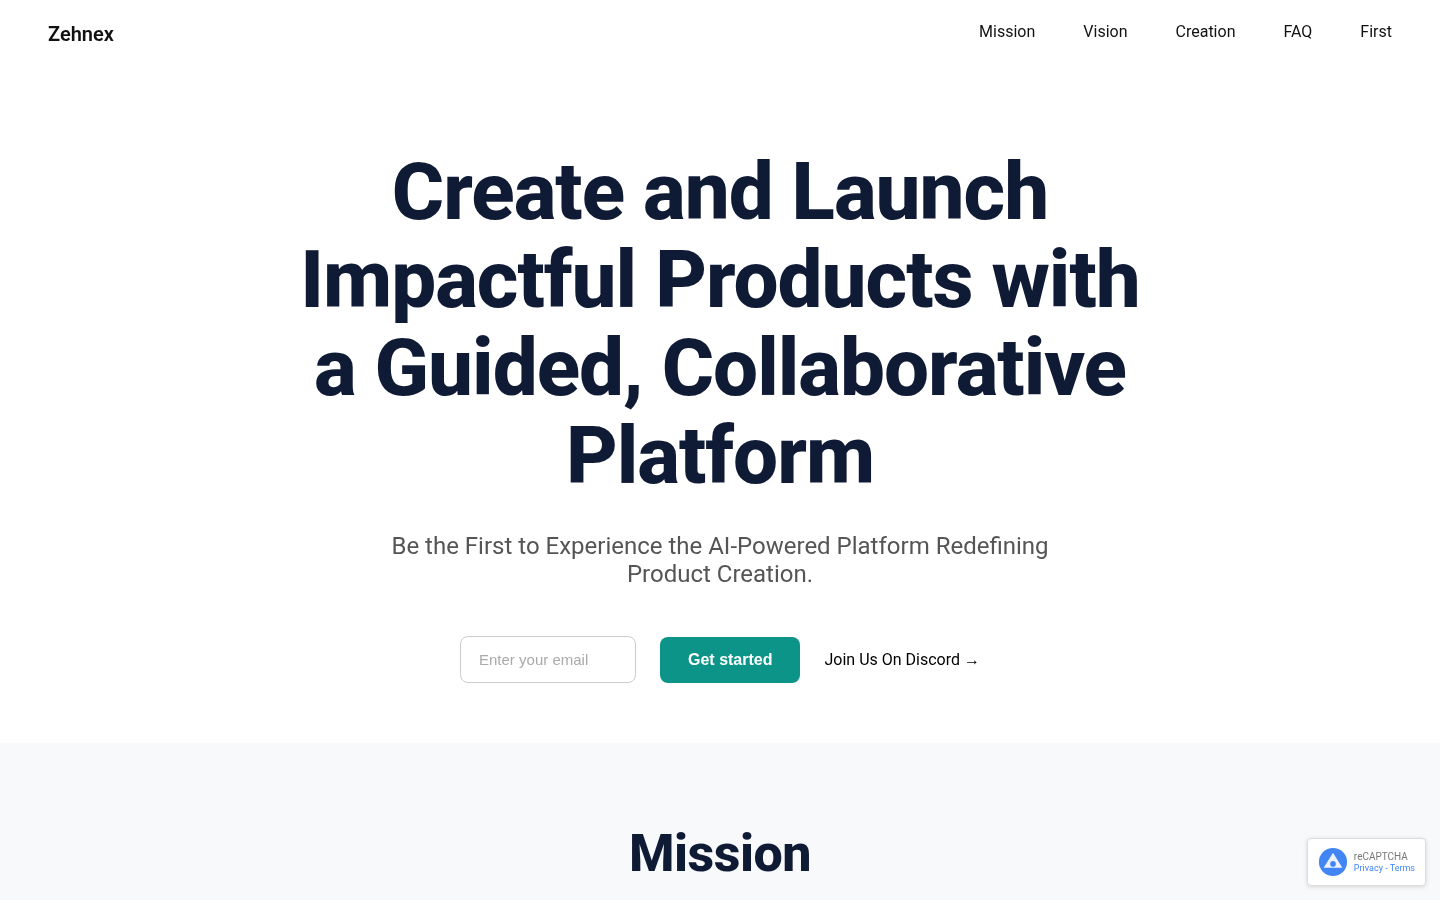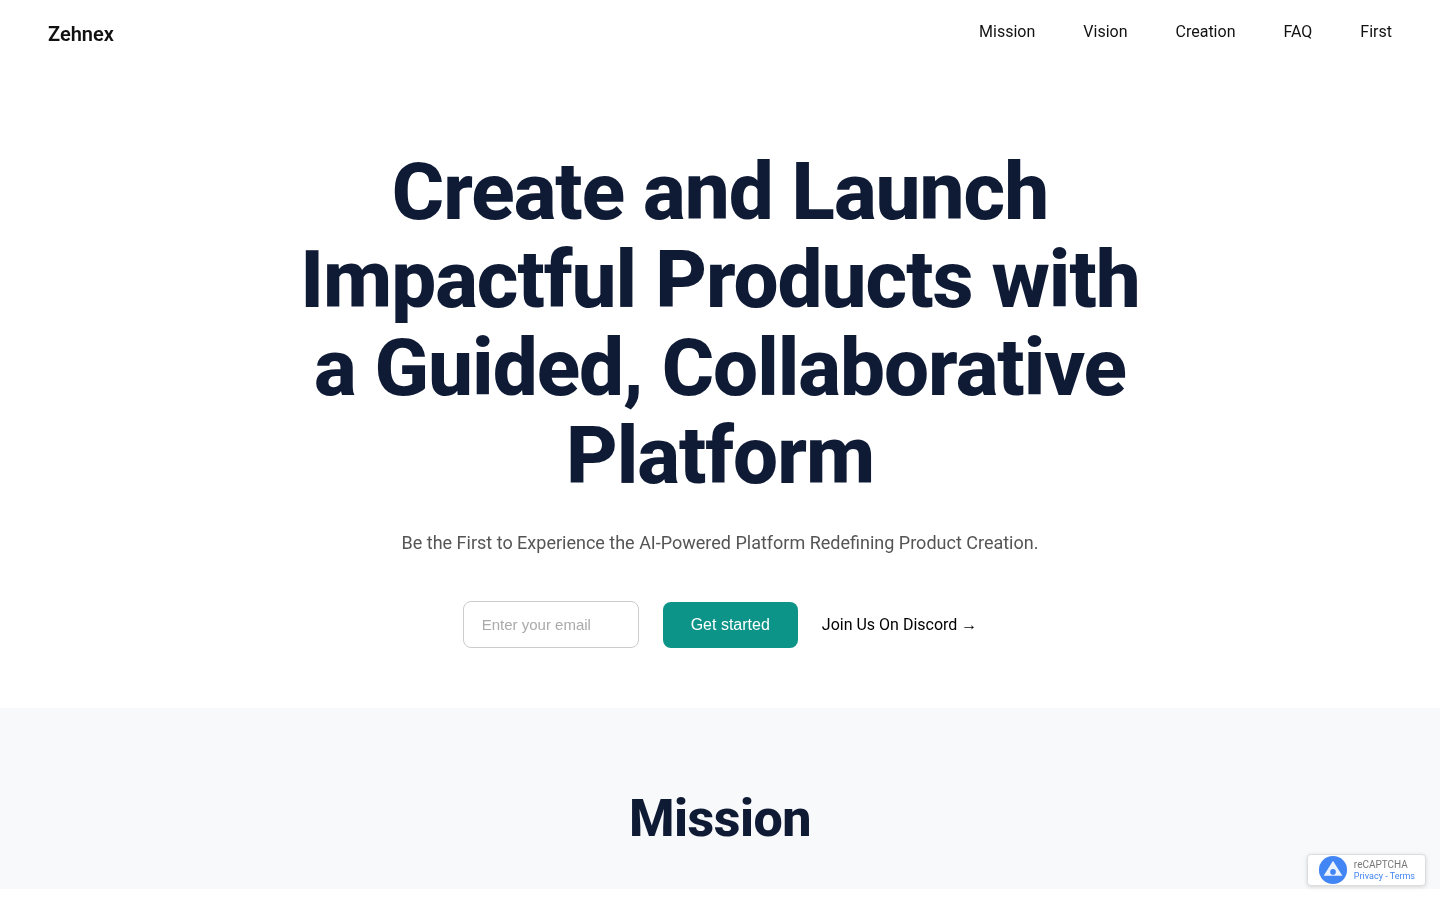--- a/index.html
+++ b/index.html
@@ -62,21 +62,21 @@
       font-size: 80px;
       font-weight: 800;
       color: #0f1a35;
       line-height: 1.1;
       max-width: 900px;
       margin-bottom: 32px;
       letter-spacing: -1px;
     }
 
     .hero-subtitle {
-      font-size: 18px;
+      font-size: 24px;
       color: #555;
       font-weight: 400;
       margin-bottom: 48px;
       max-width: 680px;
     }
 
     .hero-cta {
       display: flex;
       align-items: center;
       gap: 24px;
@@ -97,21 +97,21 @@
       color: #aaa;
     }
 
     .get-started-btn {
       padding: 14px 28px;
       background: #0d9488;
       color: #fff;
       border: none;
       border-radius: 8px;
       font-size: 16px;
-      font-weight: 400;
+      font-weight: 700;
       cursor: pointer;
       white-space: nowrap;
     }
 
     .discord-link {
       font-size: 16px;
       color: #000000;
       text-decoration: none;
       font-weight: 400;
       cursor: pointer;
@@ -133,21 +133,21 @@
     }
 
     
     .recaptcha-badge {
       position: fixed;
       bottom: 14px;
       right: 14px;
       background: #fff;
       border: 1px solid #ddd;
       border-radius: 4px;
-      padding: 0 10px;
+      padding: 8px 10px;
       font-size: 11px;
       color: #666;
       box-shadow: 0 1px 4px rgba(0,0,0,0.15);
       display: flex;
       flex-direction: column;
       align-items: center;
       gap: 3px;
       z-index: 9999;
     }
 

